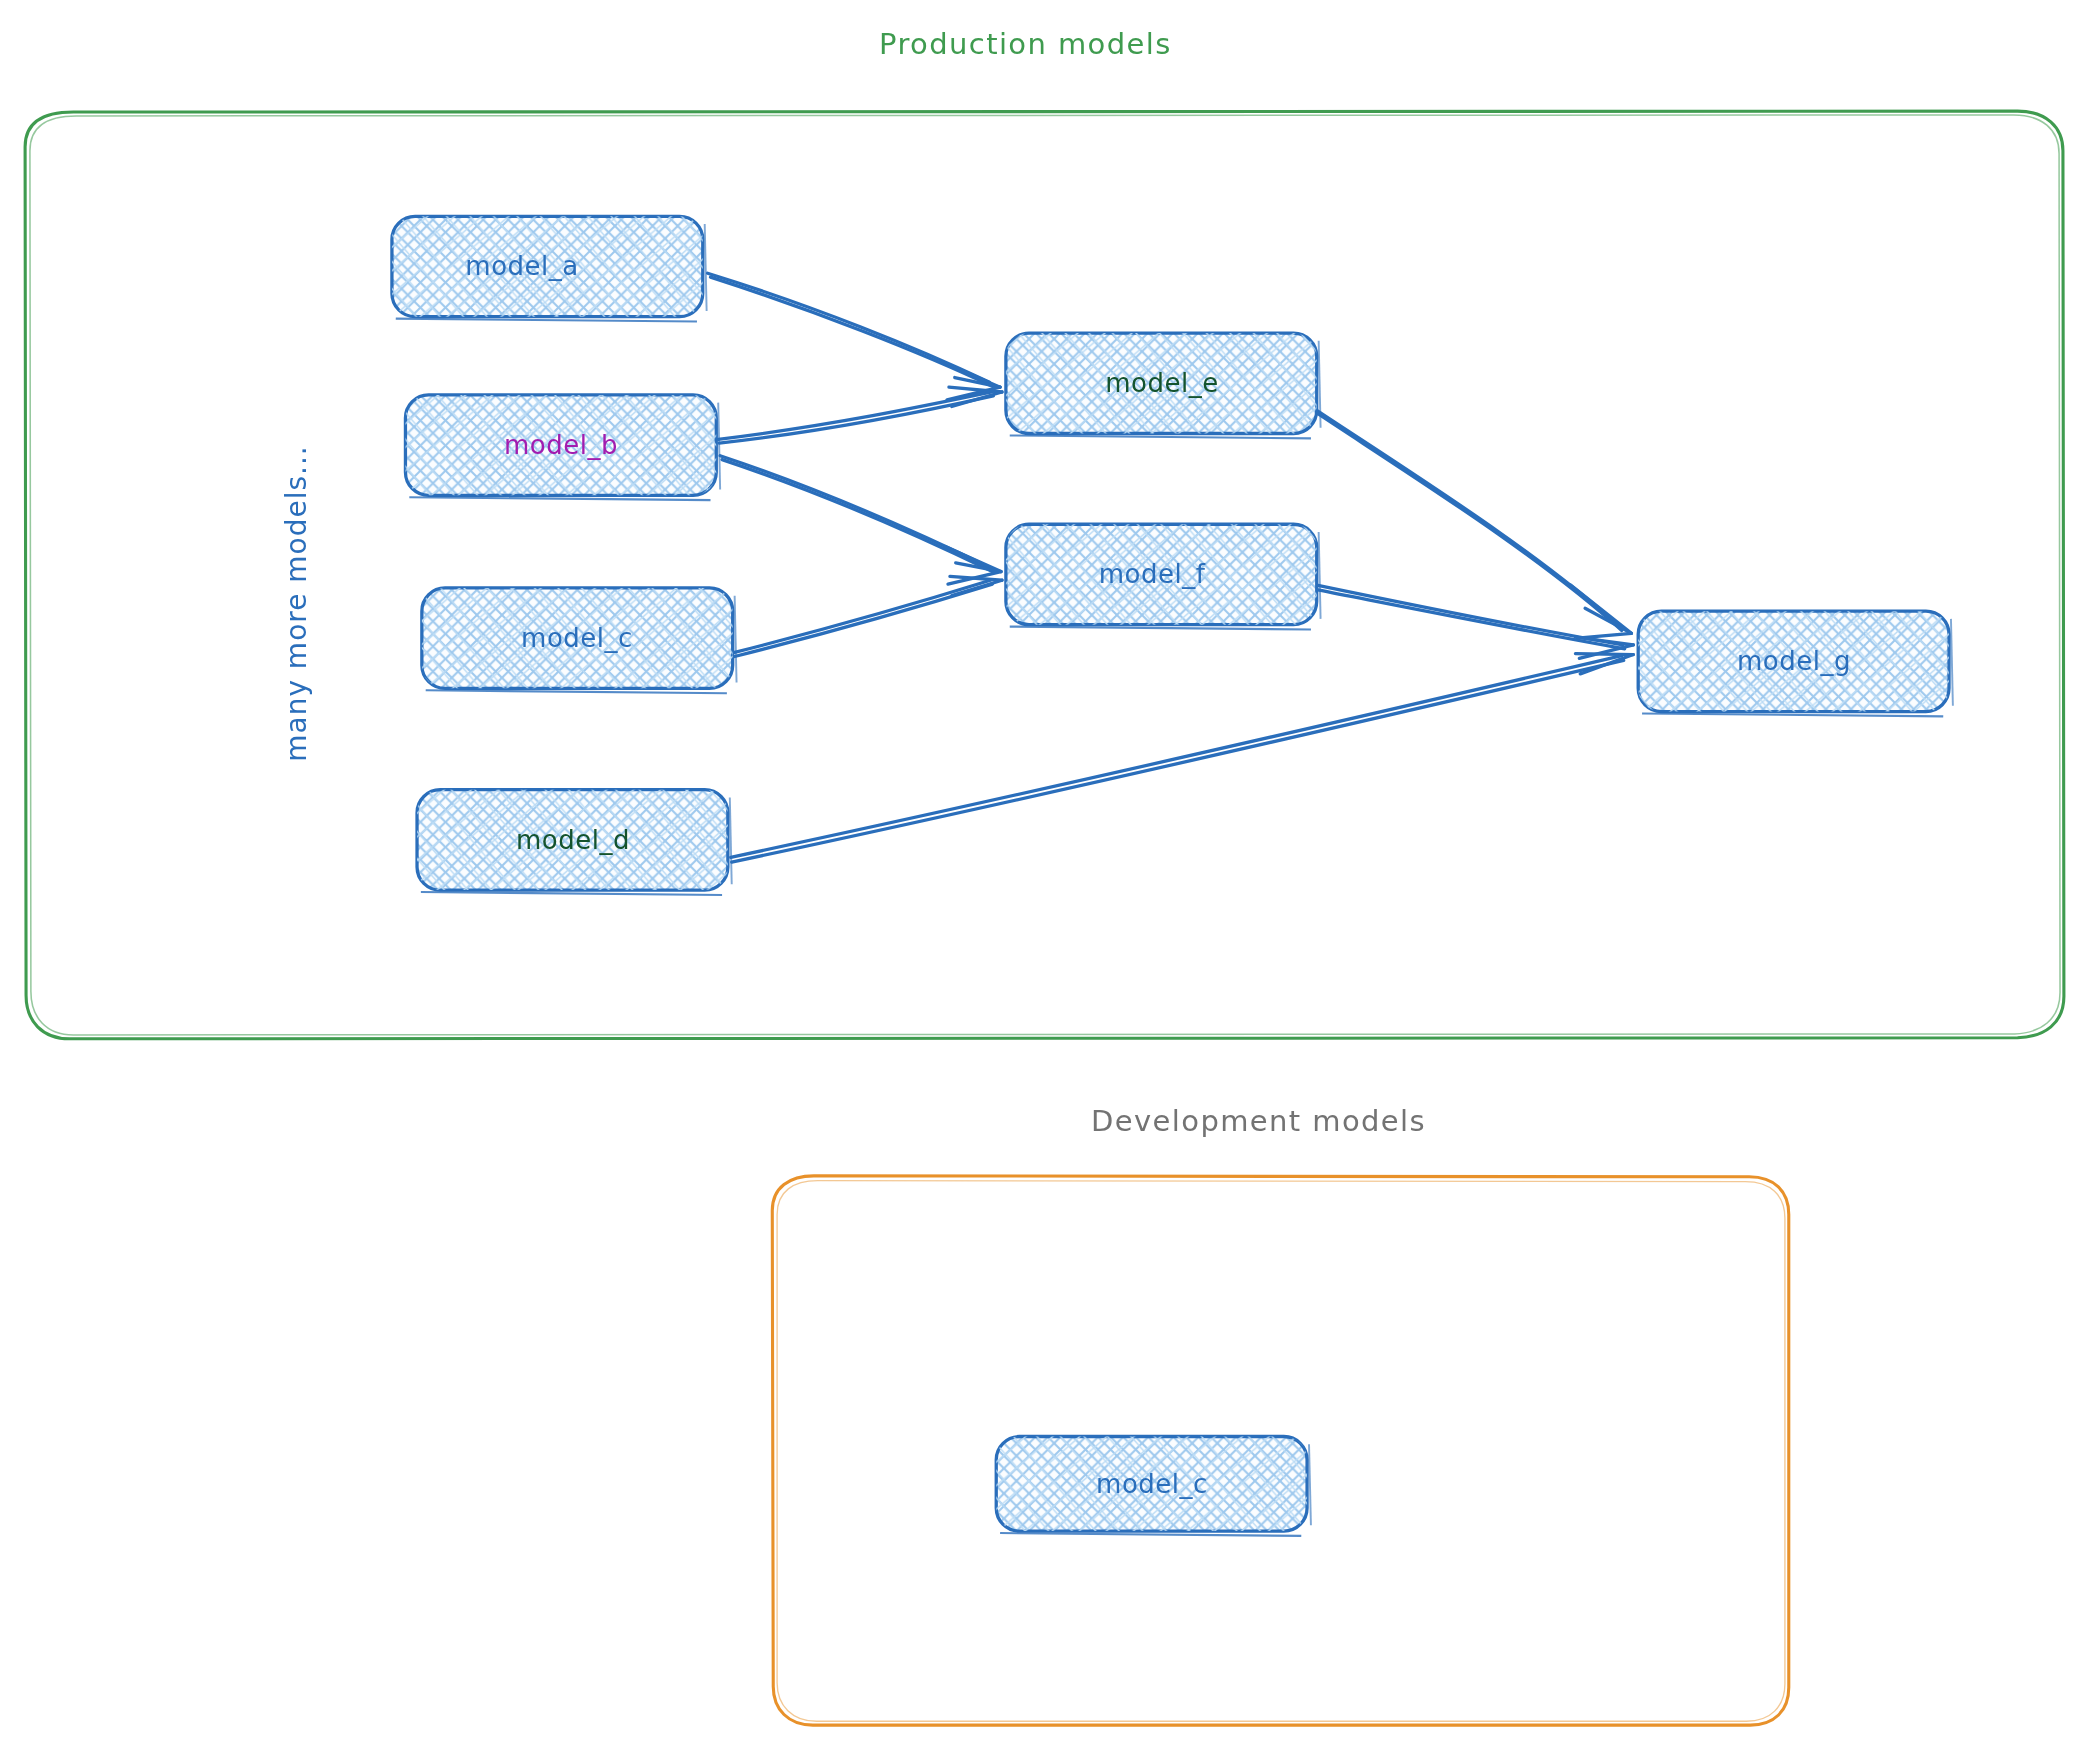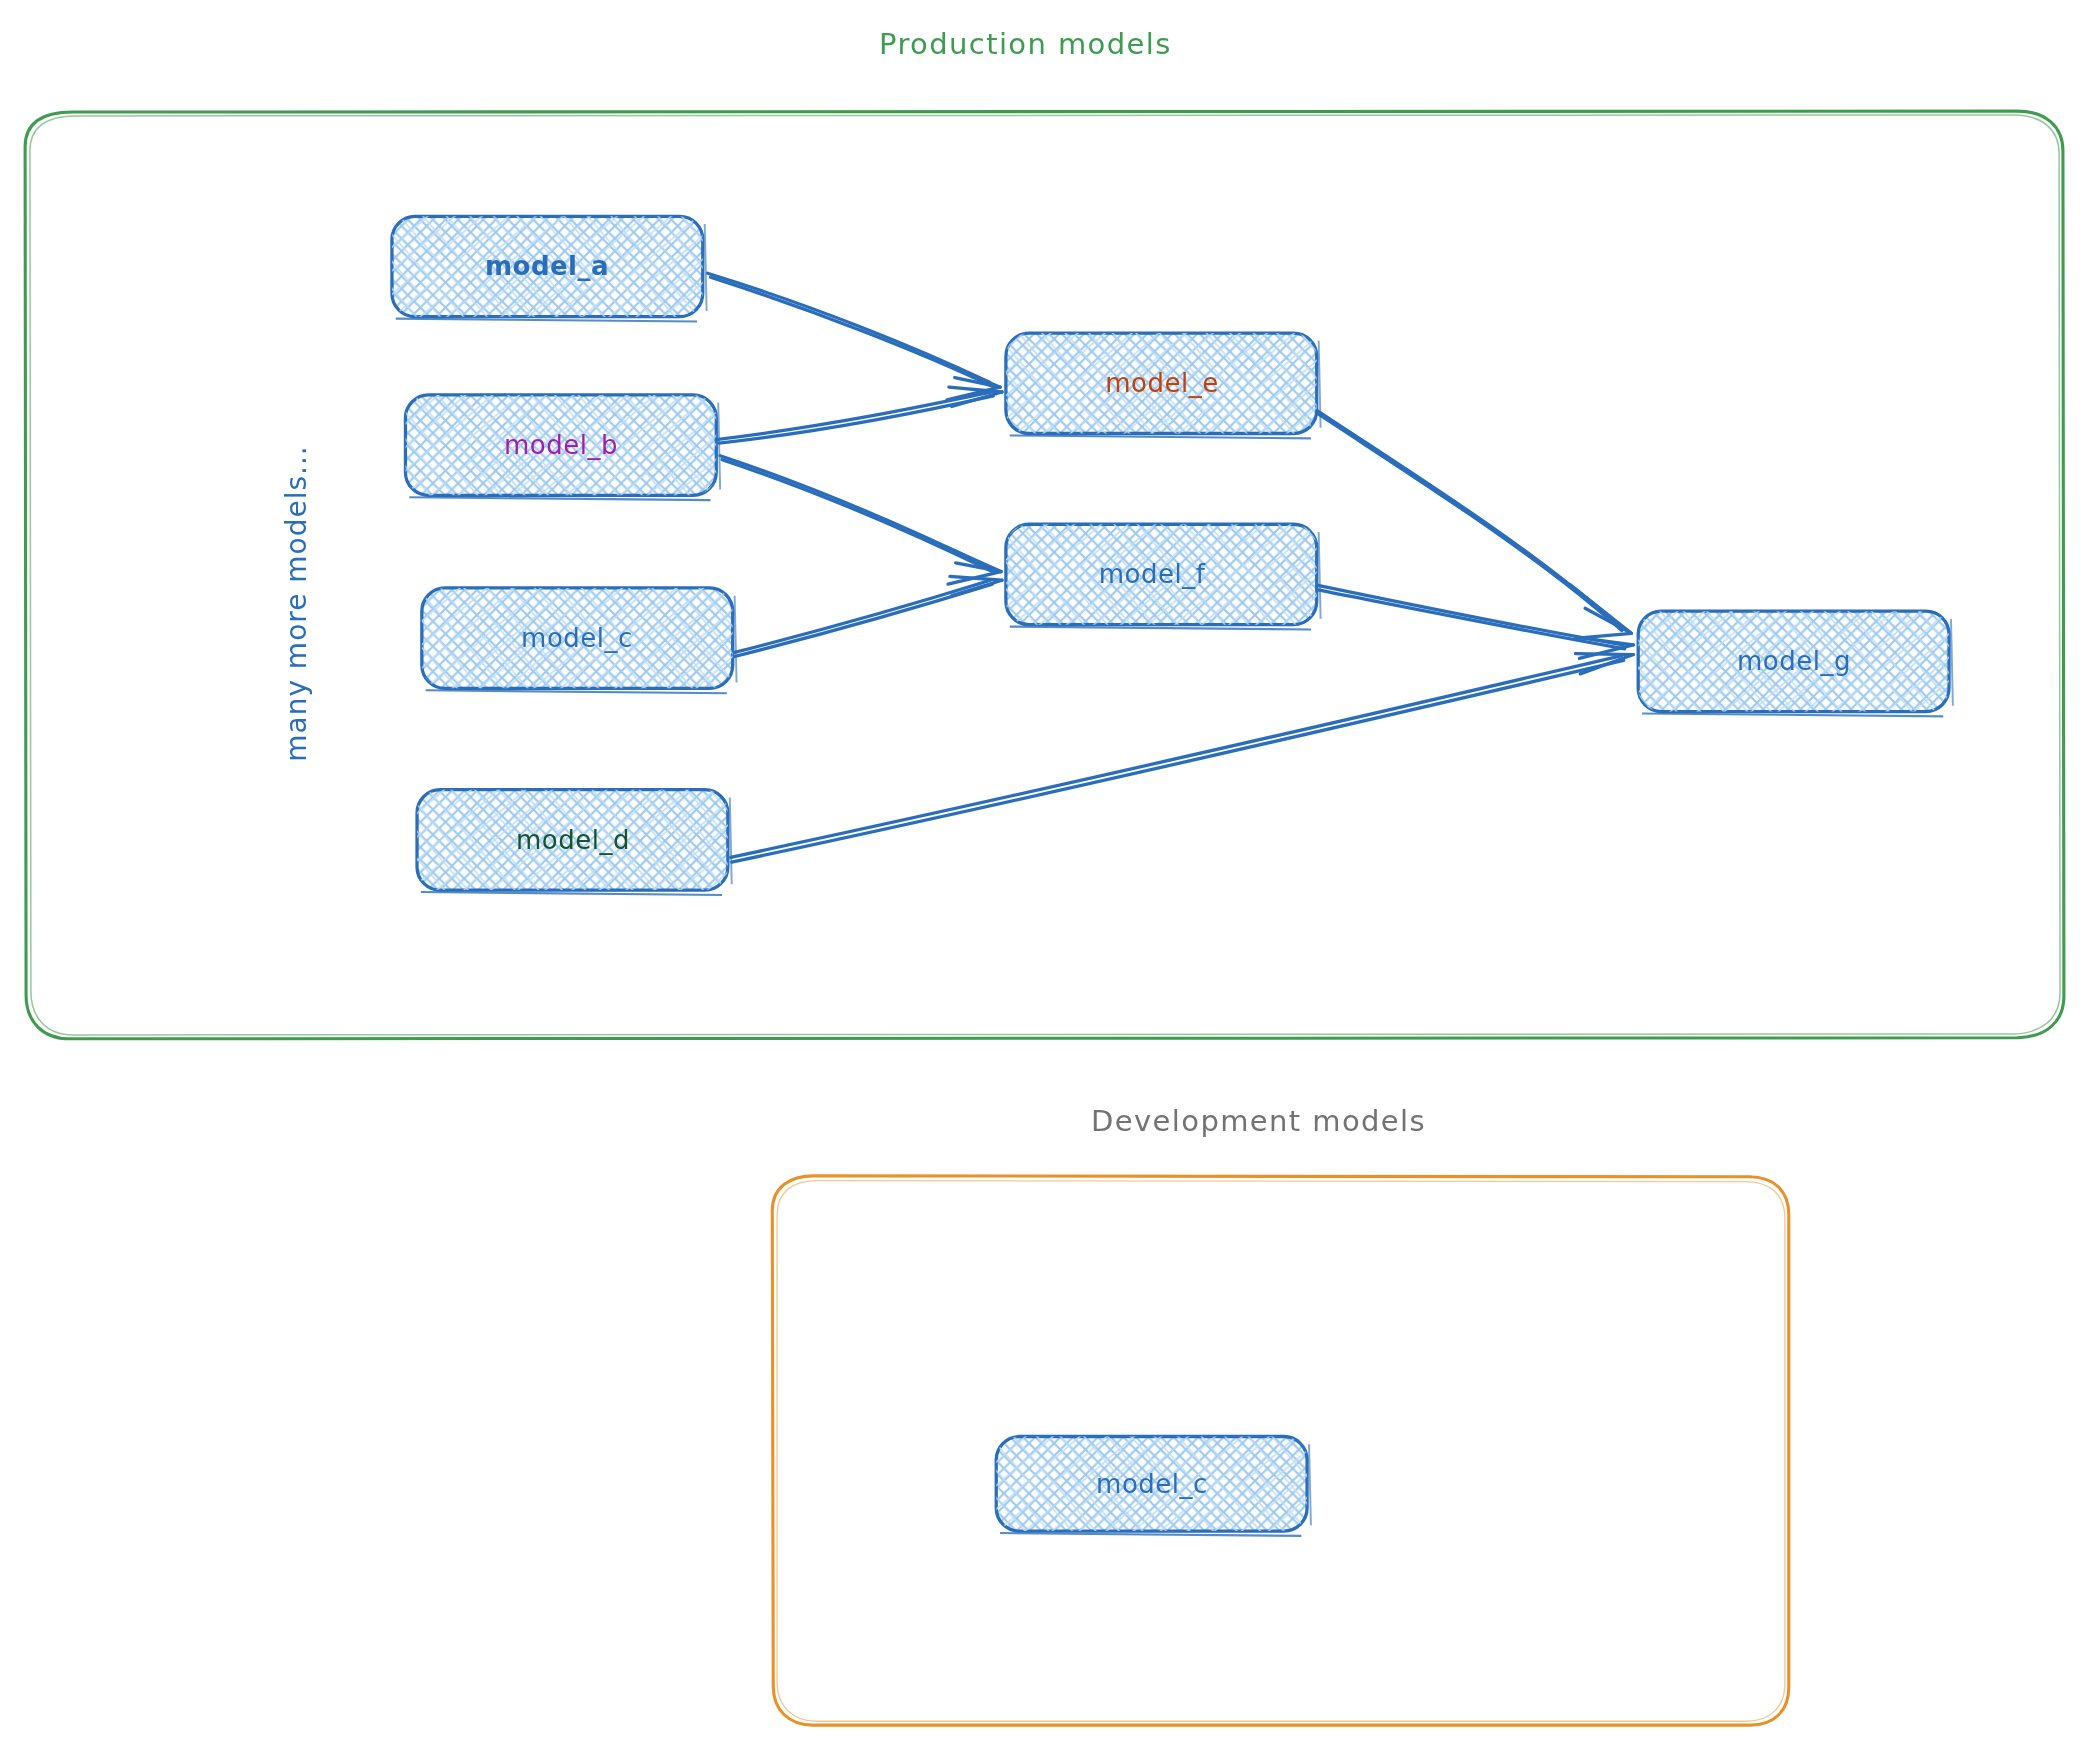--- a/index.html
+++ b/index.html
@@ -229,25 +229,25 @@
       </g>
     </g>
   </svg>
 
   <div class="group-label" style="left:879px; top:27px; color:#3f9b4f;">Production models</div>
 
   <div class="group-label" style="left:1091px; top:1104px; color:#737373;">Development models</div>
 
   <div class="side-note" style="left:137px; top:587px; width:319px; text-align:center; color:#2a6ebb; transform: rotate(-90deg);">many more models...</div>
 
-  <div class="node-label" style="left:547px; top:266px; color:#2a6ebb;font-weight:bold;">model_a</div>
+  <div class="node-label" style="left:522px; top:266px; color:#2a6ebb;">model_a</div>
   <div class="node-label" style="left:561px; top:445px; color:#a21caf;">model_b</div>
   <div class="node-label" style="left:577px; top:638px; color:#2a6ebb;">model_c</div>
   <div class="node-label" style="left:573px; top:840px; color:#14532d;">model_d</div>
-  <div class="node-label" style="left:1162px; top:383px; color:#c2410c;">model_e</div>
+  <div class="node-label" style="left:1162px; top:383px; color:#14532d;">model_e</div>
   <div class="node-label" style="left:1152px; top:574px; color:#2a6ebb;">model_f</div>
   <div class="node-label" style="left:1794px; top:661px; color:#2a6ebb;">model_g</div>
   <div class="node-label" style="left:1152px; top:1484px; color:#2a6ebb;">model_c</div>
 
   <div class="node-hit" style="left:392px; top:216px; width:311px; height:100px;"></div>
   <div class="node-hit" style="left:406px; top:395px; width:311px; height:100px;"></div>
   <div class="node-hit" style="left:422px; top:588px; width:311px; height:100px;"></div>
   <div class="node-hit" style="left:417px; top:790px; width:311px; height:100px;"></div>
   <div class="node-hit" style="left:1006px; top:333px; width:311px; height:100px;"></div>
   <div class="node-hit" style="left:1006px; top:524px; width:311px; height:100px;"></div>

